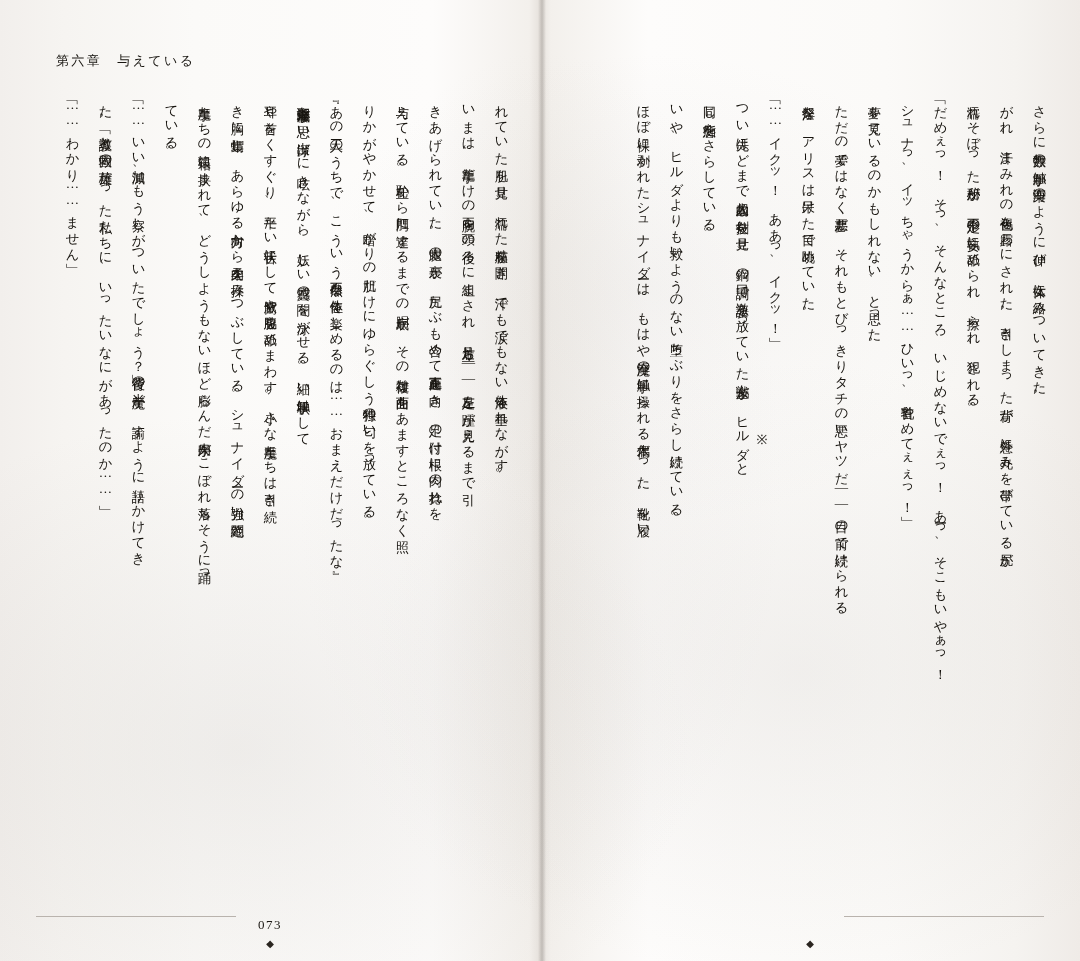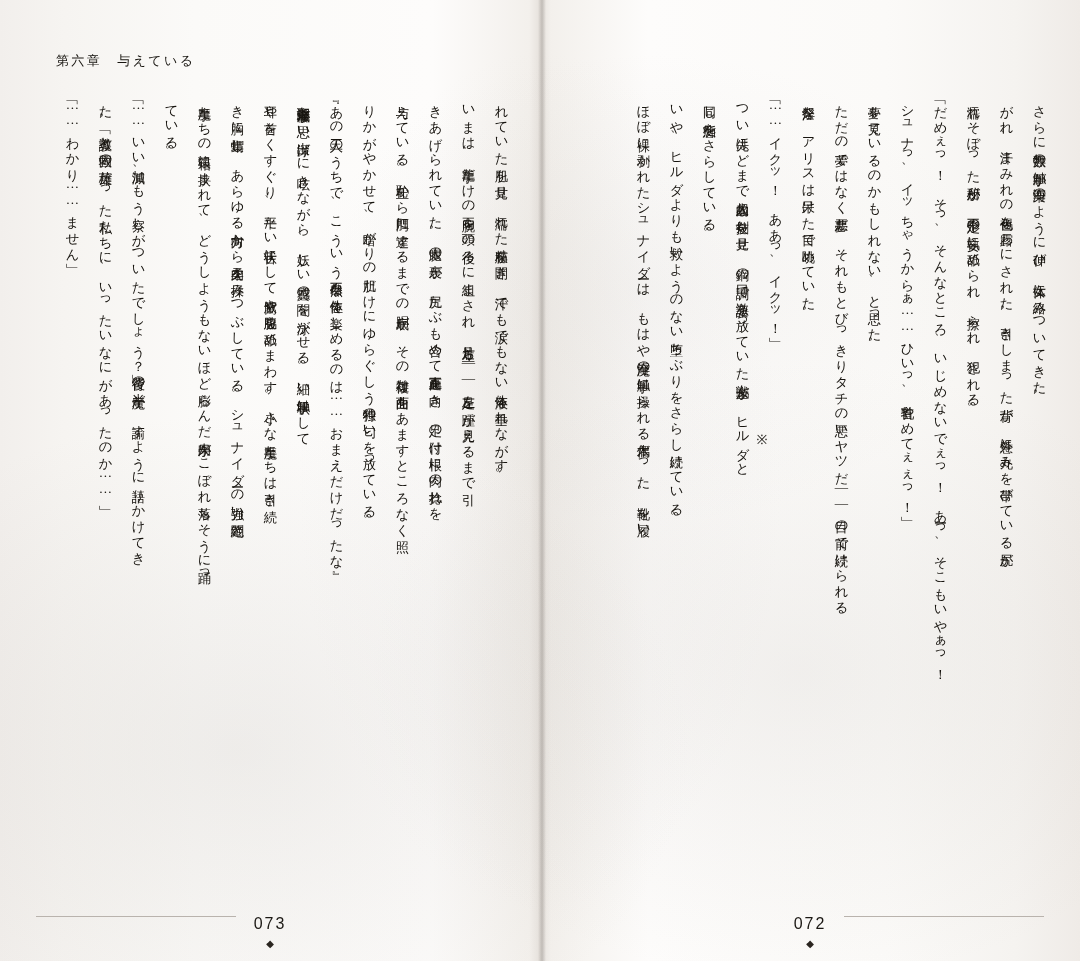--- a/index.html
+++ b/index.html
@@ -72,24 +72,24 @@
     writing-mode: horizontal-tb;
     font-size: 13px;
     letter-spacing: 0.18em;
     color: #17140f;
   }
   .page-num {
     position: absolute;
     bottom: 28px;
     width: 100%;
     text-align: center;
-    font-size: 16px;
+    font-size: 13px;
     letter-spacing: 0.12em;
     color: #1b1814;
-    font-family: Liberation Sans, sans-serif;
+    font-family: Liberation Serif, serif;
   }
   .page-dot {
     position: absolute;
     bottom: 12px;
     width: 100%;
     text-align: center;
     font-size: 10px;
     color: #2a2520;
   }
   .rule {
@@ -182,18 +182,17 @@
     <div class="text-block c8">淫祭を、アリスは呆けた目で眺めていた。</div>
     <div class="text-block c9">「……イクッ！　ああっ、イクッ！」</div>
     <div class="text-block c10">つい先ほどまで超人的な剣技を見せ、鋼の口調で激語を放っていた女戦士が、ヒルダと</div>
     <div class="text-block c11">同じ痴態をさらしている。</div>
     <div class="text-block c12">いや、ヒルダよりも救いようのない堕ちぶりをさらし続けている。</div>
     <div class="text-block c13">ほぼ裸に剥かれたシュナイダーは、もはや淫魔の触手に操られる木偶だった。靴を履い</div>
 
     <div class="mark-kome">※</div>
 
     <div class="rule right"></div>
-    <div class="page-num">072</div>
     <div class="page-dot">◆</div>
   </div>
 
   <div class="gutter"></div>
 </div>
 
 </body></html>

